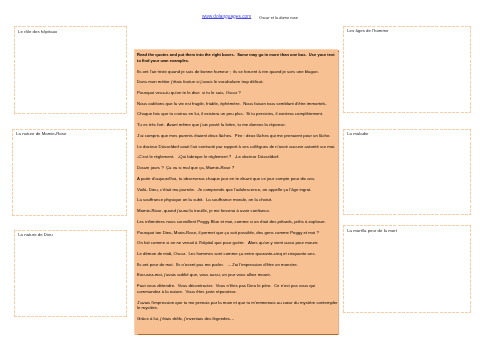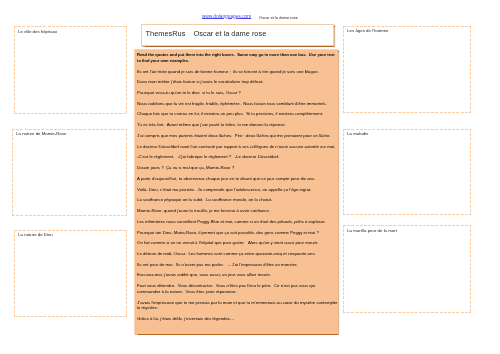--- a/index.html
+++ b/index.html
@@ -44,24 +44,20 @@
   .dbox .lbl{position:absolute;left:3.8px;top:2.3px;font-size:4.35px;line-height:5.6px;color:#262626;white-space:nowrap;}
 </style>
 </head>
 <body>
 
 <div class="page">
   <div class="header">
     <a class="link" href="#">www.dolanguages.com</a>
     <span class="subject">Oscar et la dame rose</span>
   </div>
-  <div class="titlebox">
-    <span class="brand">ThemesRus</span>
-    <span class="ttl">Oscar et la dame rose</span>
-  </div>
   <div class="quotes">
     <p class="lead">Read the quotes and put them into the right boxes.  Some may go in more than one box.  Use your text to find your own examples.</p>
     <p>Ils ont l’air triste quand je suis de bonne humeur ;  ils se forcent à rire quand je sors une blague.</p>
     <p>Dans mon métier j’étais foutue si j’avais le vocabulaire trop délicat.</p>
     <p>Pourquoi veux-tu qu’on te le dise  si tu le sais, Oscar ?</p>
     <p>Nous oublions que la vie est fragile, friable, éphémère.  Nous faison tous semblant d’être immortels.</p>
     <p>Chaque fois que tu croiras en lui, il existera un peu plus.  Si tu persistes, il existera complètement.</p>
     <p>Tu es très fort.  Avant même que j’aie posté la lettre, tu me donnes la réponse.</p>
     <p>J’ai compris que mes parents étaient deux lâches.  Pire : deux lâches qui me prenaient pour un lâche.</p>
     <p>Le docteur Düsseldorf avait l’air contrarié par rapport à ses collègues de n’avoir aucune autorité sur moi.</p>

